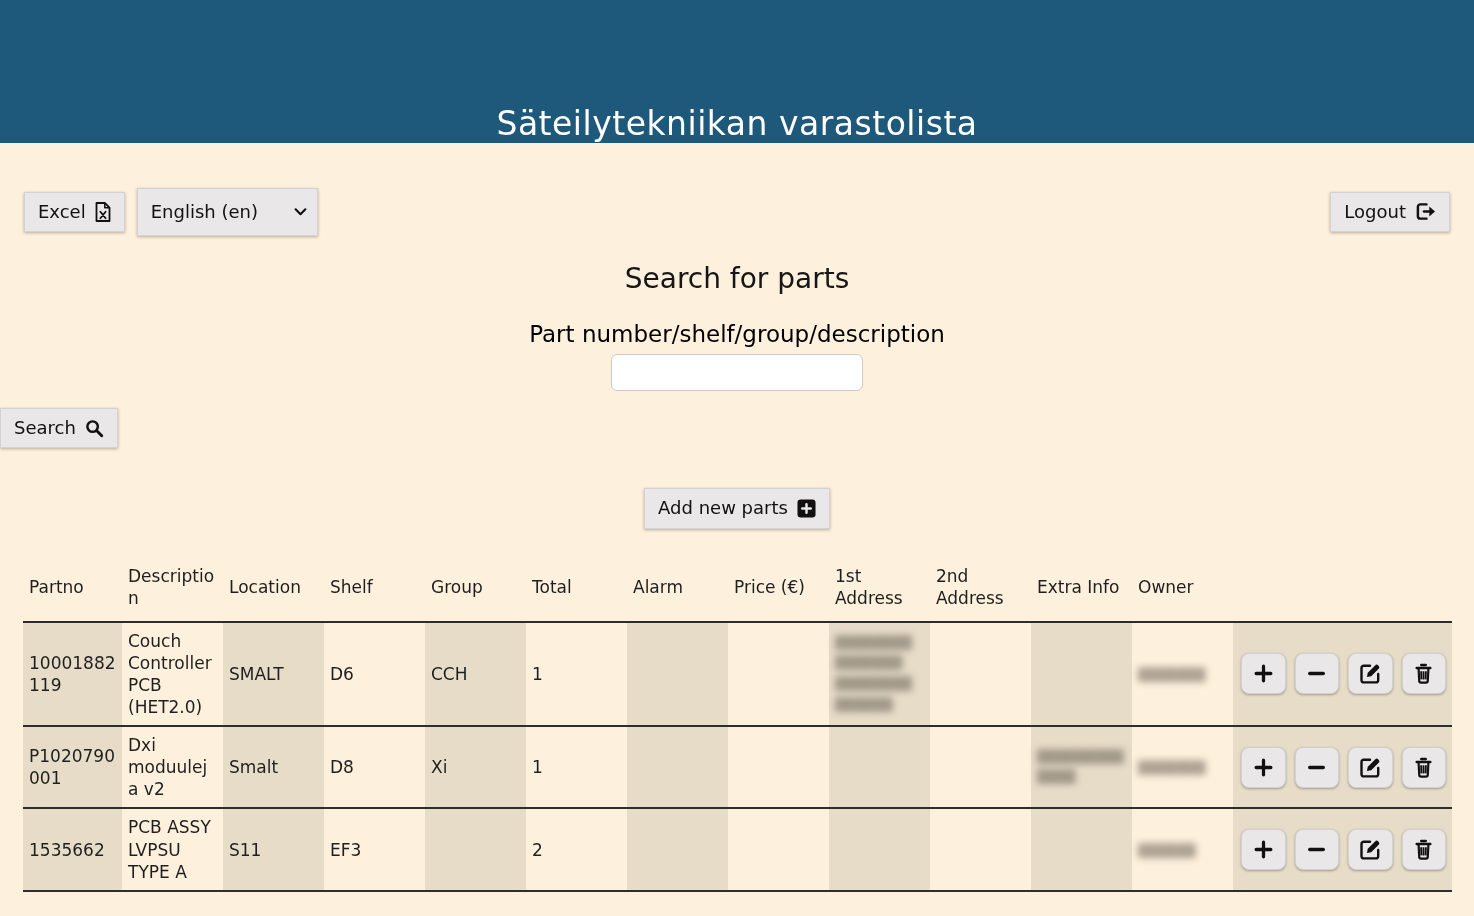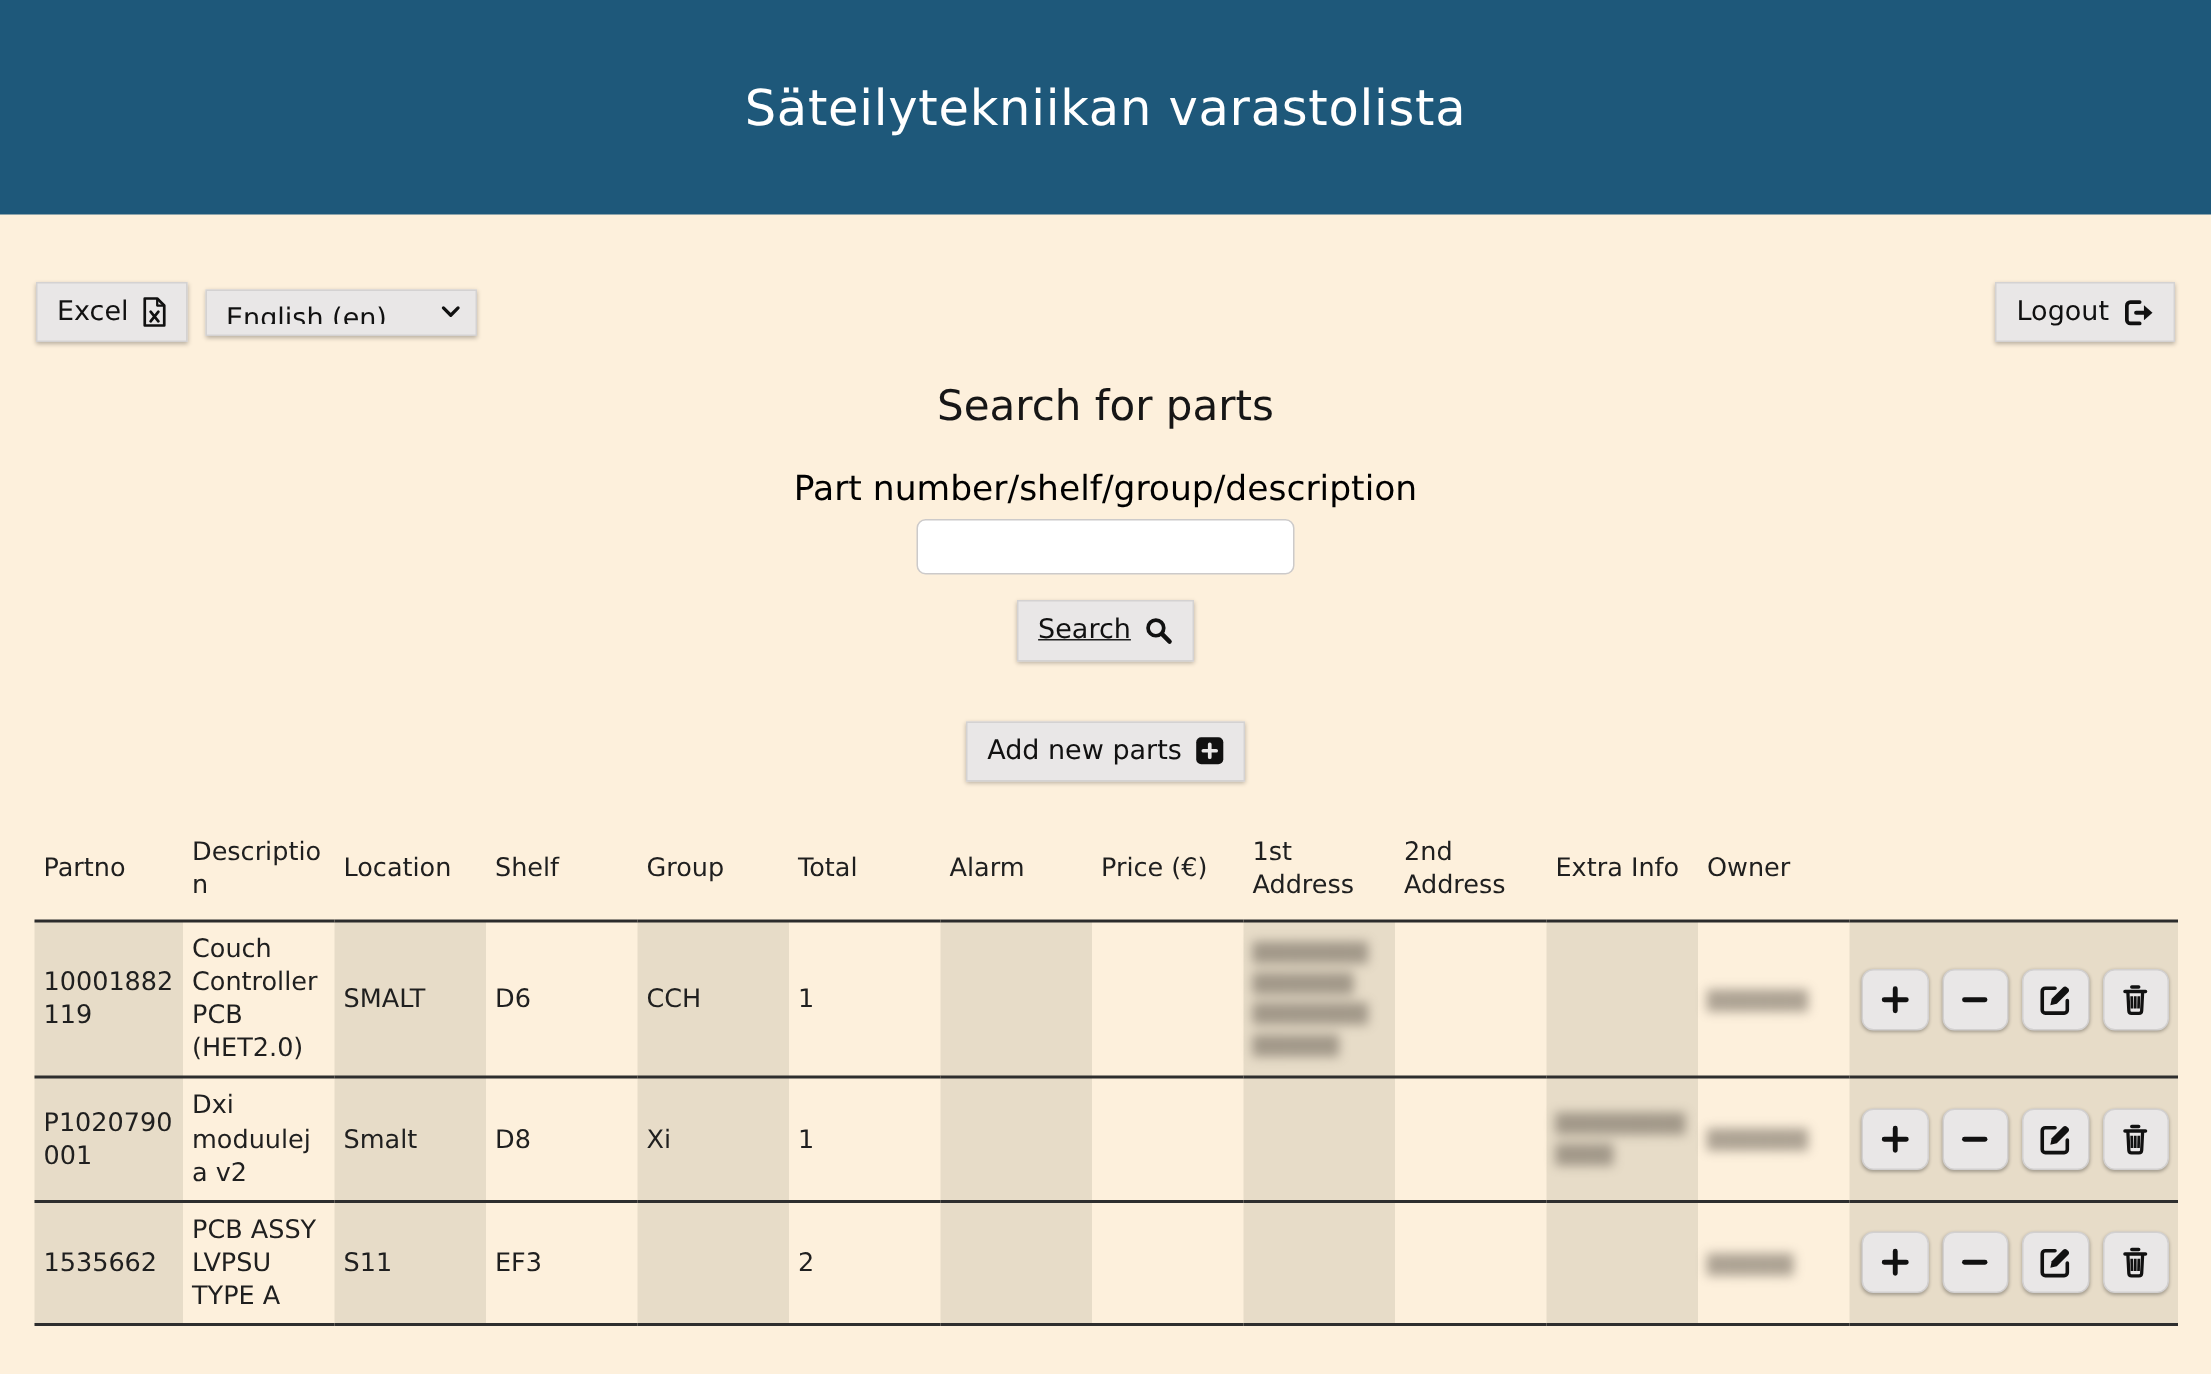--- a/index.html
+++ b/index.html
@@ -4,52 +4,52 @@
 <style>
   * { box-sizing: border-box; }
   html,body { margin:0; padding:0; }
   body {
     width:1474px; height:916px; overflow:hidden;
     background:#fdf0dc;
     font-family:"DejaVu Sans","Liberation Sans",sans-serif;
     color:#1f1f1f;
   }
   
-  .banner { height:143px; background:#1e587a; display:flex; align-items:center; justify-content:center; }
+  .banner { height:143px; background:#1e587a; display:flex; align-items:flex-end; justify-content:center; }
   .banner h1 { margin:0; color:#fff; font-size:33px; font-weight:500; letter-spacing:.5px; }
 
   
   .toolbar { display:flex; align-items:center; margin:45px 24px 0 24px; }
   .btn {
     display:inline-flex; align-items:center; gap:9px;
     background:#e9e7e7; color:#111;
     border:1px solid #d4d2d2; border-radius:0;
     padding:7px 13px; font-size:18px; line-height:1.35;
     font-family:inherit; cursor:pointer;
     box-shadow:0 1px 3px rgba(0,0,0,.28);
     white-space:nowrap;
   }
   .select-wrap { position:relative; margin-left:12px; }
   select.btn {
     -webkit-appearance:none; appearance:none;
-    width:181px; height:31px; padding:7px 36px 7px 13px;
+    width:181px; height:48px; padding:7px 36px 7px 13px;
   }
   .select-wrap .chev { position:absolute; right:11px; top:50%; transform:translateY(-50%); pointer-events:none; display:flex; }
   .toolbar .spacer { flex:1; }
 
   
   .search-section { text-align:center; margin-top:26px; }
   .search-section h2 { margin:0 0 26px 0; font-size:28px; font-weight:500; color:#161616; }
   .search-label { font-size:23px; color:#000000; margin-bottom:7px; }
   .search-input {
     display:block; margin:0 auto; width:252px; height:37px;
     border:1px solid #cccaca; border-radius:6px; background:#fff;
     font-size:17px; font-family:inherit; padding:0 10px;
   }
-  .btn-row { display:flex; justify-content:center; gap:10px; margin-top:17px;text-decoration:underline; }
+  .btn-row { display:flex; gap:10px; margin-top:17px; }
   .add-row { display:flex; justify-content:center; margin-top:40px; }
 
   
   table.parts {
     margin:24px 23px 0 23px; width:1428px;
     border-collapse:collapse; table-layout:fixed;padding-left:28px;
   }
   .parts th, .parts td {
     text-align:left; vertical-align:middle;
     padding:7px 6px; font-size:17px; line-height:1.3;

